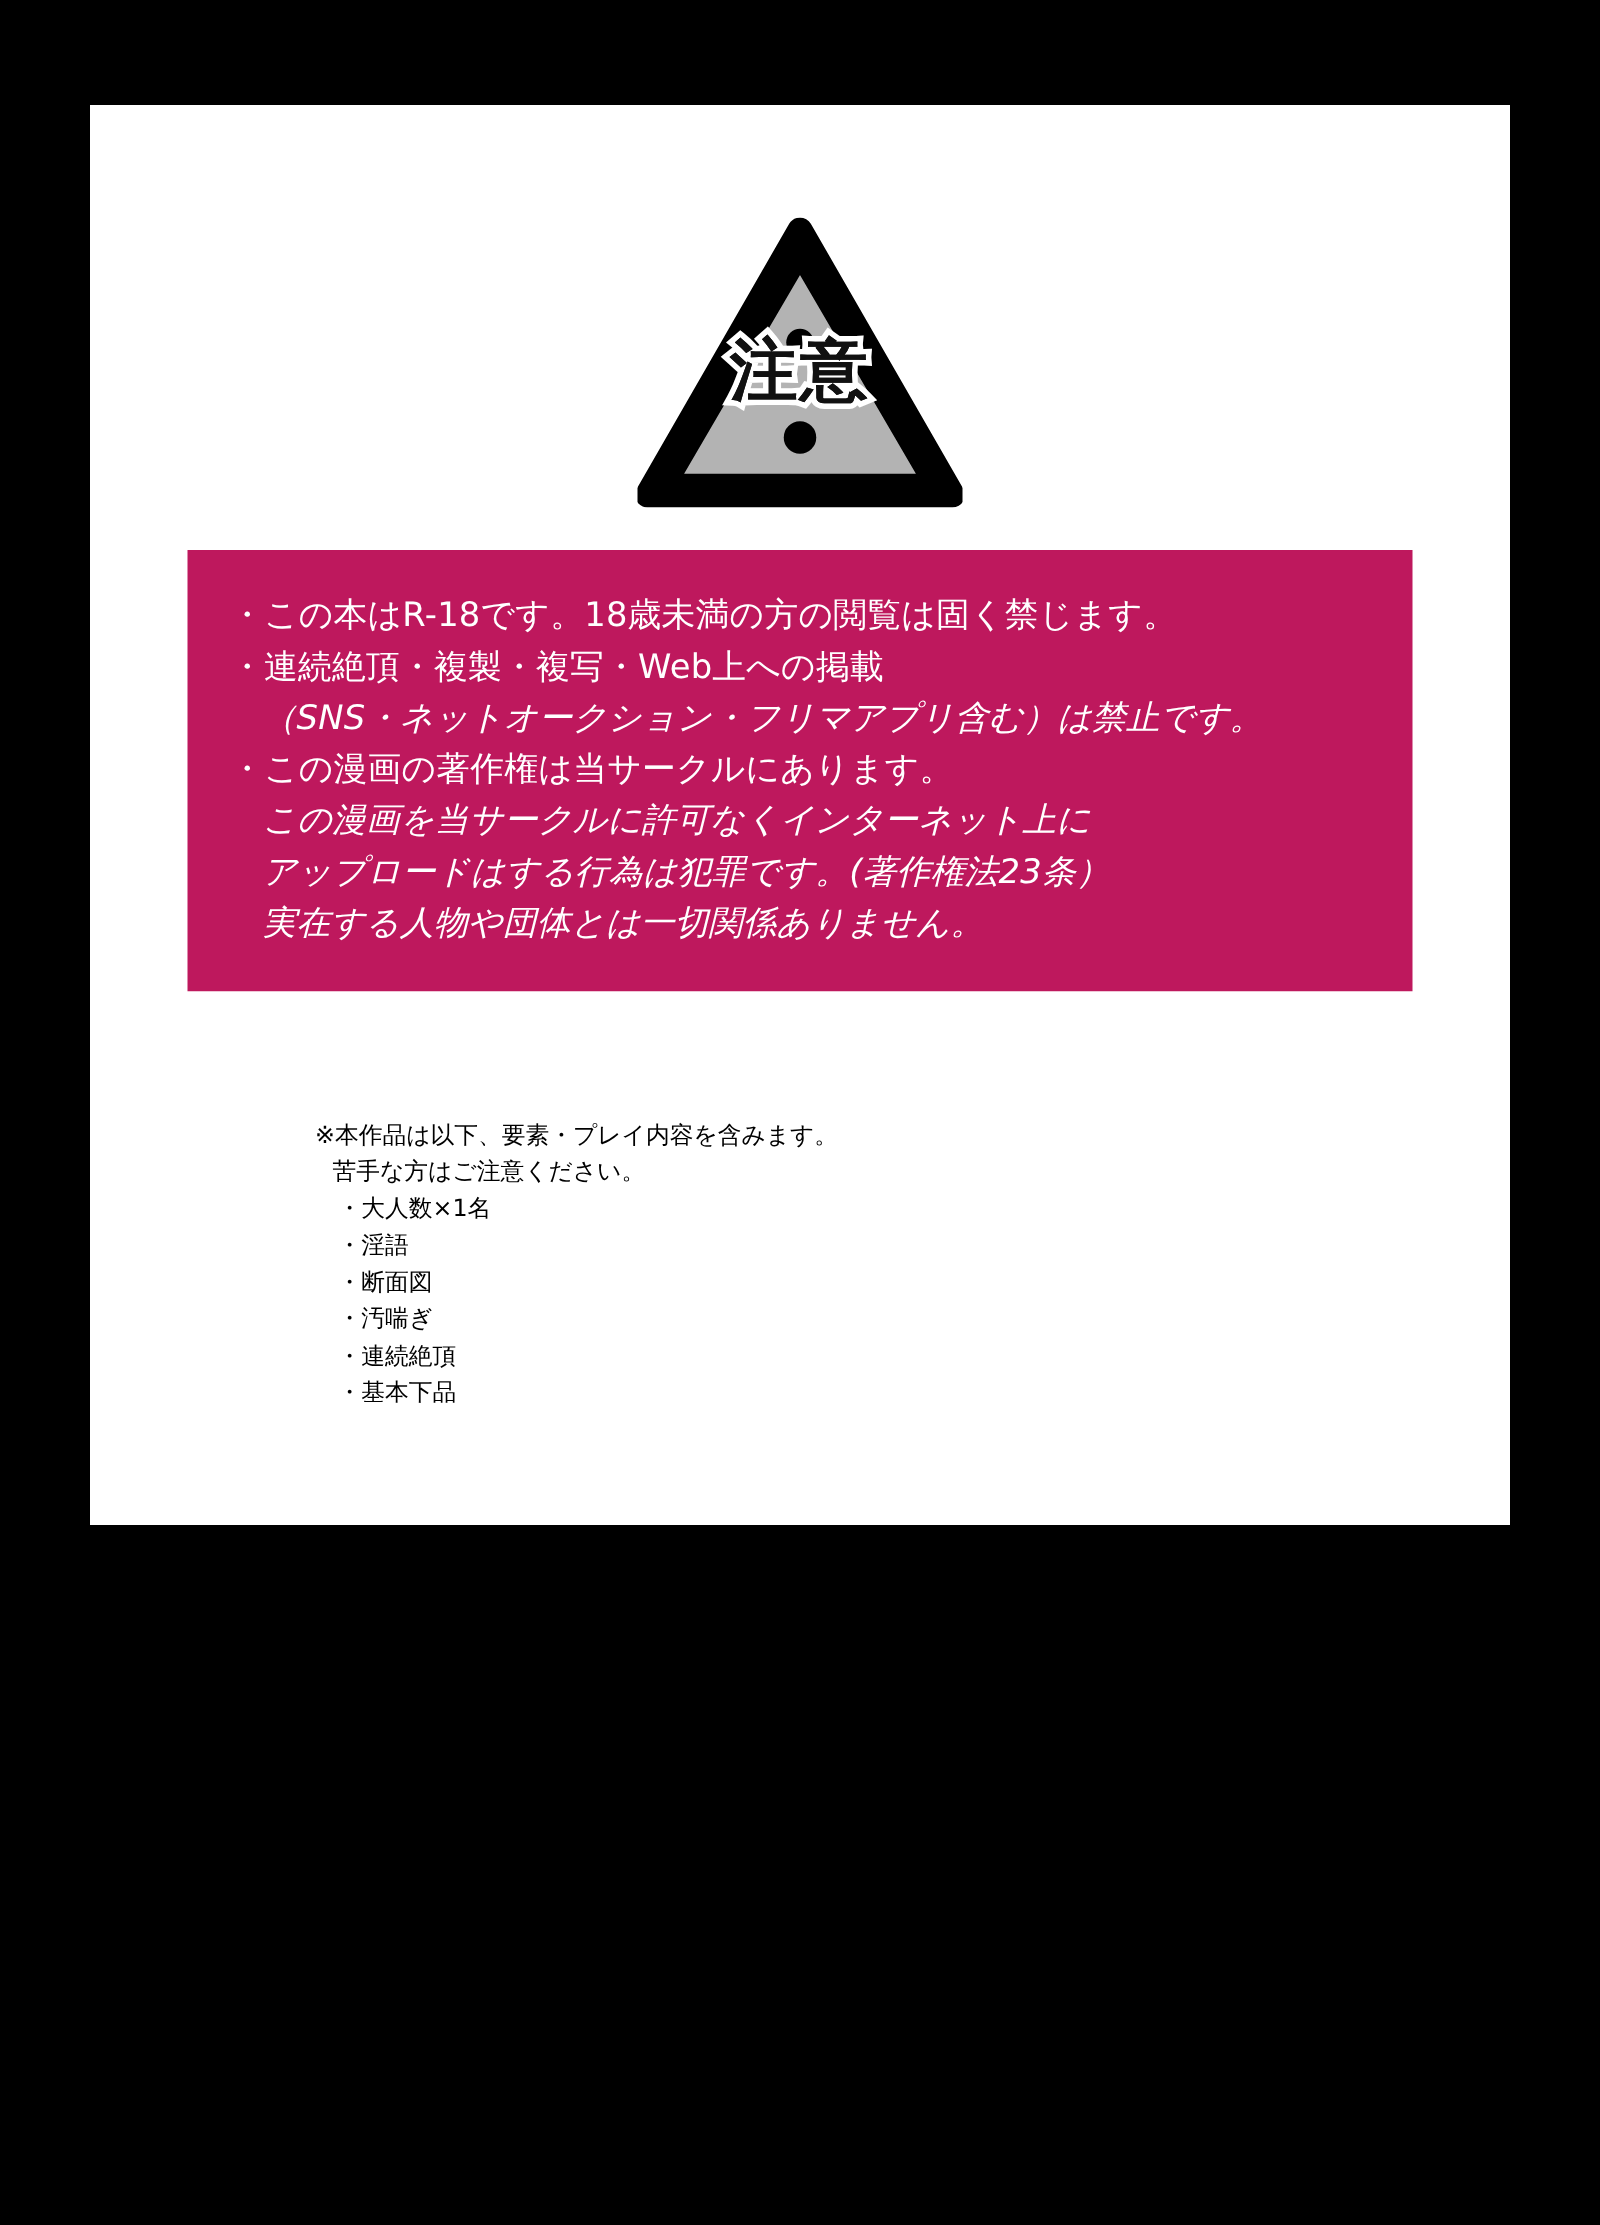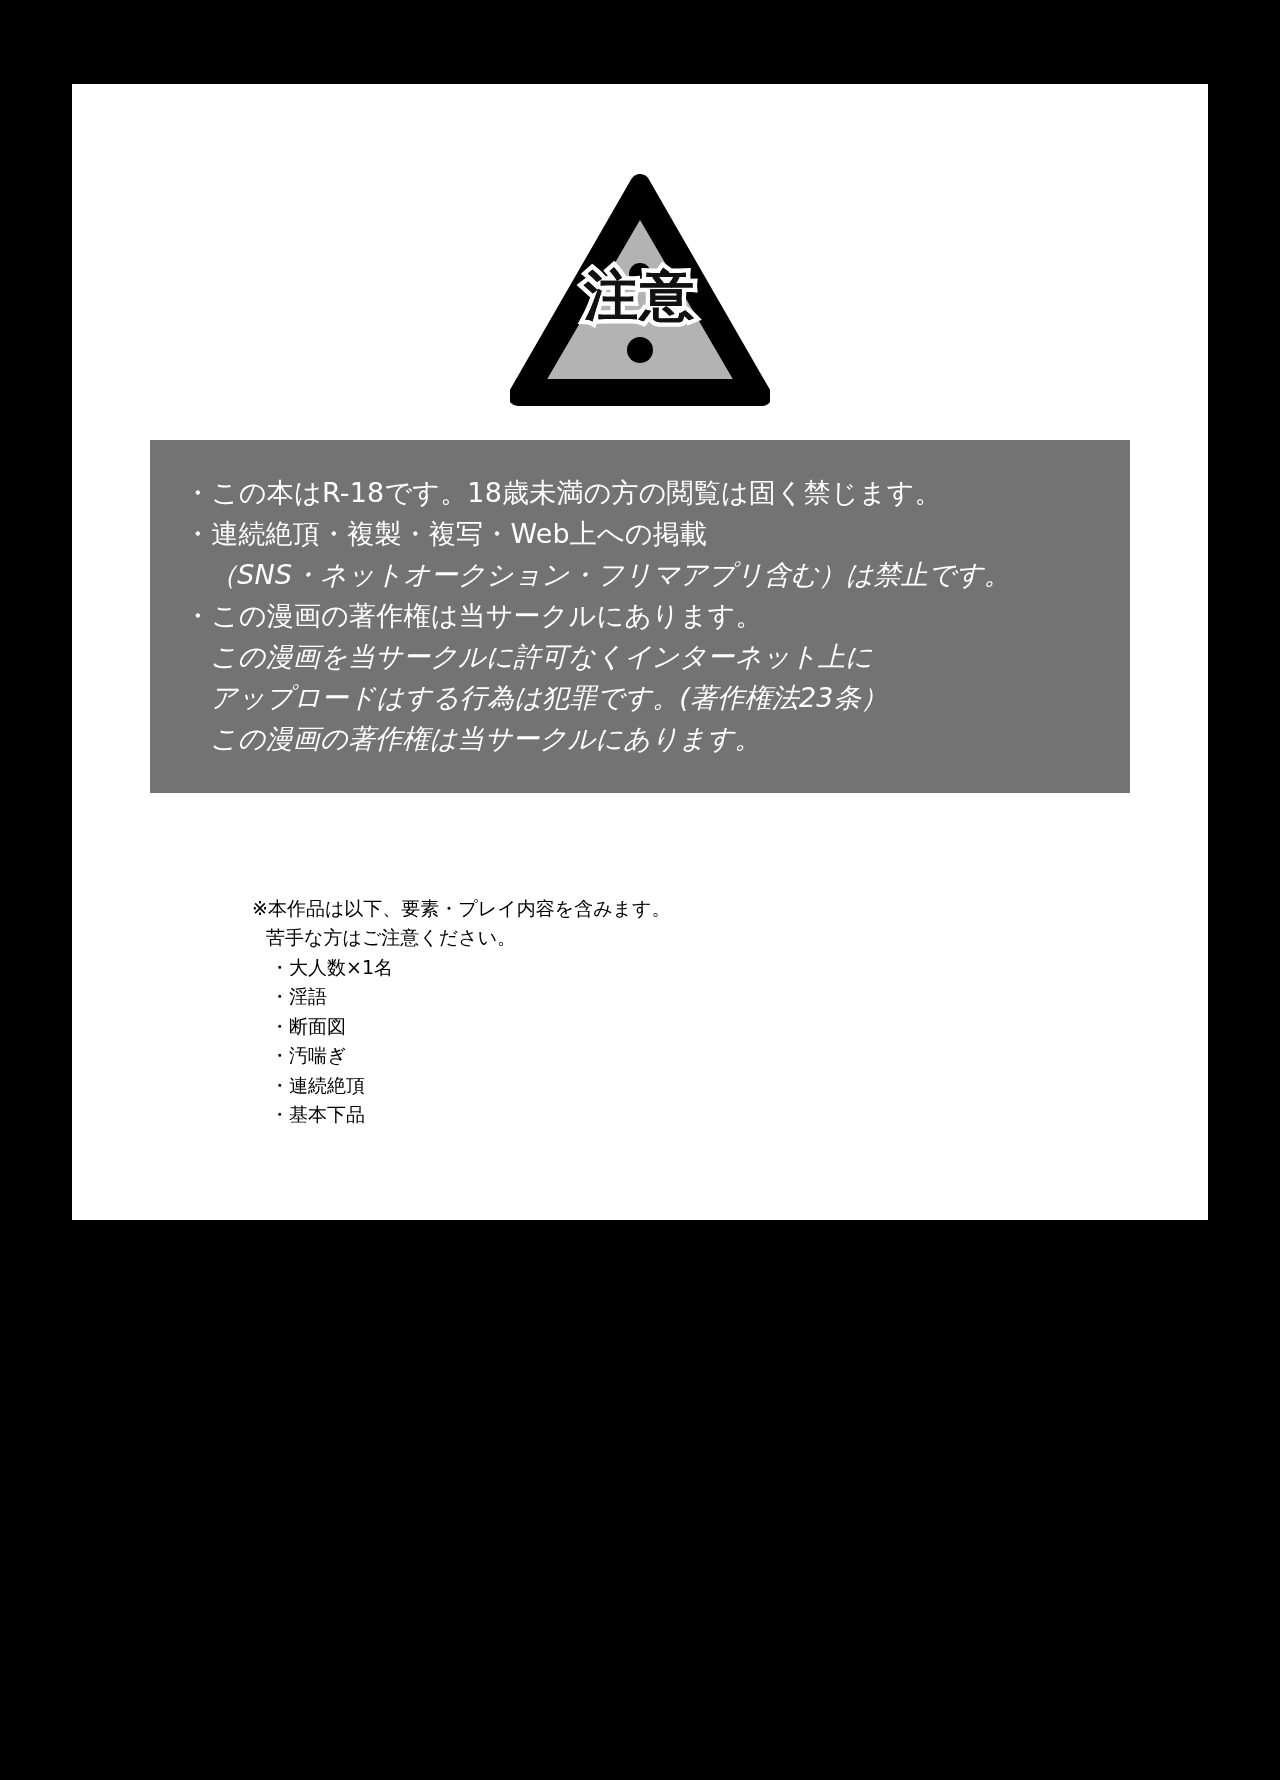--- a/index.html
+++ b/index.html
@@ -64,21 +64,21 @@
     font-family: "DejaVu Sans", "Liberation Sans", sans-serif;
   }
 
   
   .notice-box {
     position: absolute;
     left: 78px;
     top: 356px;
     width: 980px;
     box-sizing: border-box;
-    background: #737373;
+    background: #be185d;
     color: #ffffff;
     padding: 32px 34px 34px 34px;
   }
   .notice-line {
     font-size: 27px;
     line-height: 1.52;
     letter-spacing: 0.2px;
     white-space: pre;
     font-family: "DejaVu Sans", "Liberation Sans", sans-serif;
   }
@@ -119,21 +119,21 @@
     </div>
   </div>
 
   <div class="notice-box">
     <div class="notice-line">・この本はR-18です。18歳未満の方の閲覧は固く禁じます。</div>
     <div class="notice-line">・連続絶頂・複製・複写・Web上への掲載</div>
     <div class="notice-line indent-1">（SNS・ネットオークション・フリマアプリ含む）は禁止です。</div>
     <div class="notice-line">・この漫画の著作権は当サークルにあります。</div>
     <div class="notice-line indent-1">この漫画を当サークルに許可なくインターネット上に</div>
     <div class="notice-line indent-1">アップロードはする行為は犯罪です。(著作権法23条）</div>
-    <div class="notice-line indent-1">この漫画の著作権は当サークルにあります。</div>
+    <div class="notice-line indent-1">実在する人物や団体とは一切関係ありません。</div>
   </div>
 
   <div class="content-note">
     <div class="content-line">※本作品は以下、要素・プレイ内容を含みます。</div>
     <div class="content-line sub">苦手な方はご注意ください。</div>
     <div class="content-line item">・大人数×1名</div>
     <div class="content-line item">・淫語</div>
     <div class="content-line item">・断面図</div>
     <div class="content-line item">・汚喘ぎ</div>
     <div class="content-line item">・連続絶頂</div>

